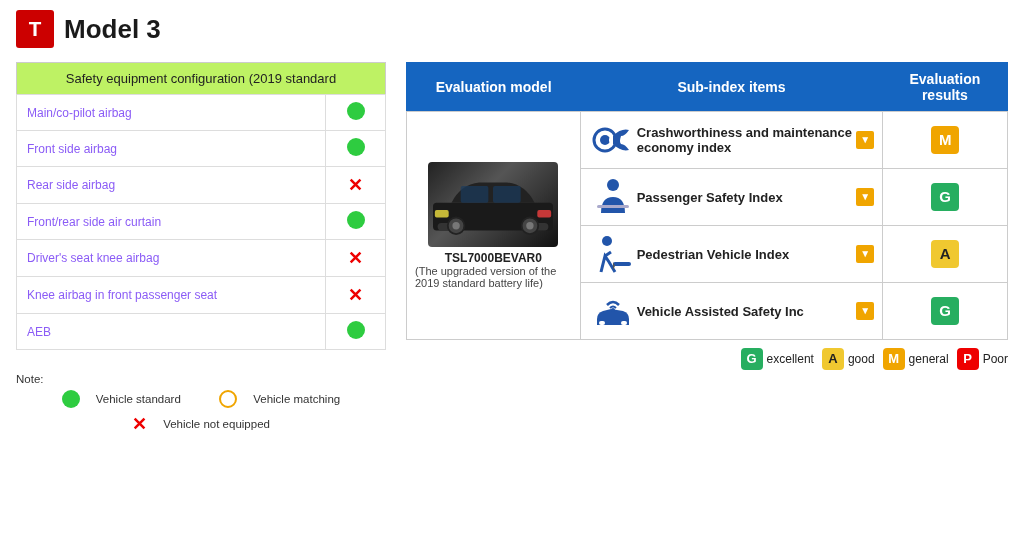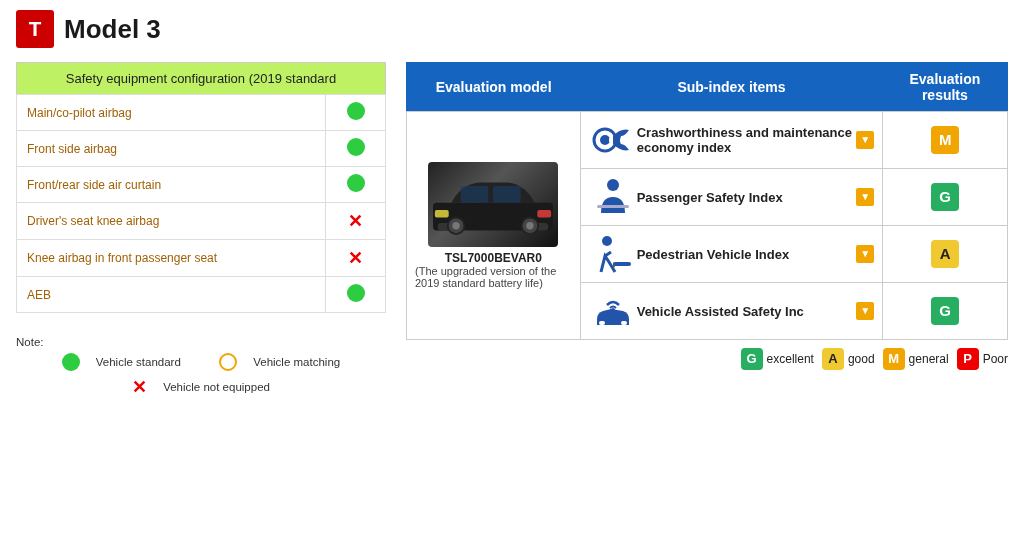--- a/index.html
+++ b/index.html
@@ -55,21 +55,21 @@
       font-size: 13px;
       text-align: center;
     }
     .safety-table tr td {
       border: 1px solid #ddd;
       padding: 7px 10px;
       vertical-align: middle;
     }
     .safety-table tr td:first-child {
       font-size: 12px;
-      color: #a16207;
+      color: #8b5cf6;
     }
     .safety-table tr td:last-child {
       text-align: center;
       width: 60px;
     }
     .green-dot {
       width: 18px;
       height: 18px;
       background: #2ecc40;
       border-radius: 50%;
@@ -242,20 +242,24 @@
         <span>Safety equipment configuration (2019 standard</span><br>
       </caption>
       <tbody id="safety-rows">
           <tr>
     <td>Main/co-pilot airbag</td>
     <td><span class="green-dot"></span></td>
   </tr>
           <tr>
     <td>Front side airbag</td>
     <td><span class="green-dot"></span></td>
+  </tr>
+          <tr>
+    <td>Rear side airbag</td>
+    <td><span class="red-x">✕</span></td>
   </tr>
           <tr>
     <td>Front/rear side air curtain</td>
     <td><span class="green-dot"></span></td>
   </tr>
           <tr>
     <td>Driver's seat knee airbag</td>
     <td><span class="red-x">✕</span></td>
   </tr>
           <tr>

